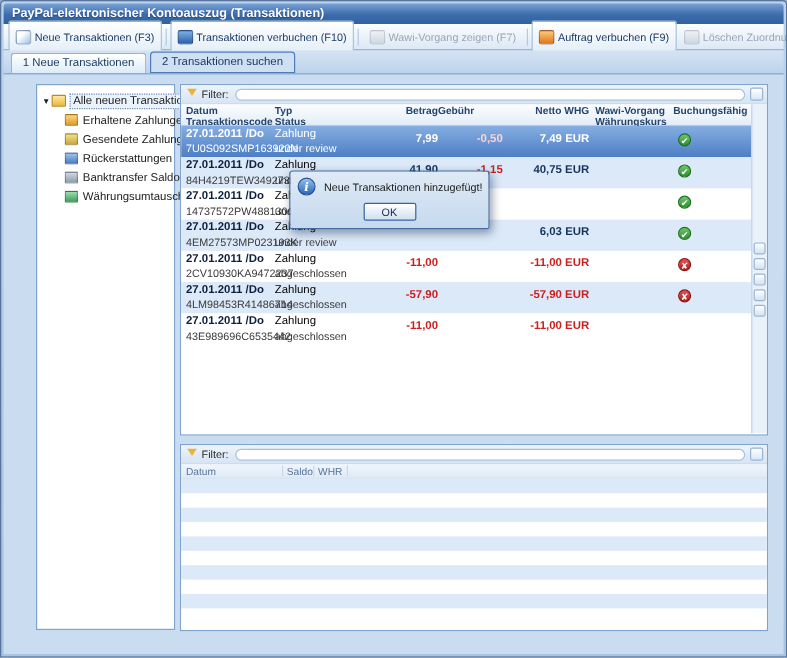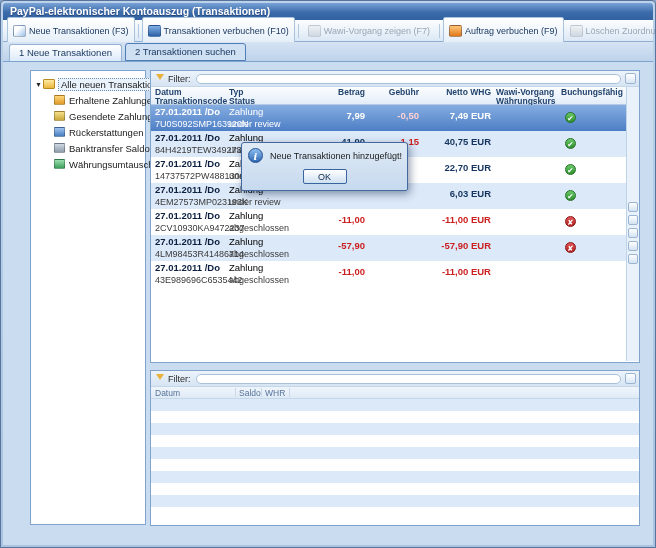--- a/index.html
+++ b/index.html
@@ -224,21 +224,21 @@
           <div>Datum</div>
           <div>Transaktionscode</div>
         </div>
         <div class="th" style="left:78px;">
           <div>Typ</div>
           <div>Status</div>
         </div>
         <div class="th" style="left:148px;width:66px;text-align:right;">
           <div>Betrag</div>
         </div>
-        <div class="th" style="left:214px;width:54px;text-align:right;">
+        <div class="th" style="left:214px;width:54px;">
           <div>Gebühr</div>
         </div>
         <div class="th" style="left:268px;width:72px;text-align:right;">
           <div>Netto WHG</div>
         </div>
         <div class="th" style="left:345px;">
           <div>Wawi-Vorgang</div>
           <div>Währungskurs</div>
         </div>
         <div class="th" style="left:410px;">
@@ -282,21 +282,20 @@
           <div class="c c1">
               <div class="l1 date">27.01.2011 /Do</div>
               <div class="l2">14737572PW488130C</div>
             </div>
           <div class="c c2">
               <div class="l1">Zahlung</div>
               <div class="l2">under review</div>
             </div>
           <div class="c c3"><span class="l1 amt"></span></div>
           <div class="c c4"><span class="l1 amt"></span></div>
-          <div class="c c5"><span class="l1 amt">22,70 EUR</span></div>
           <div class="c c6"></div>
           <div class="c c7"><span class="bicon b-ok">✔</span></div>
         </div>
         <div class="trow alt">
           <div class="c c1">
               <div class="l1 date">27.01.2011 /Do</div>
               <div class="l2">4EM27573MP023193K</div>
             </div>
           <div class="c c2">
               <div class="l1">Zahlung</div>

